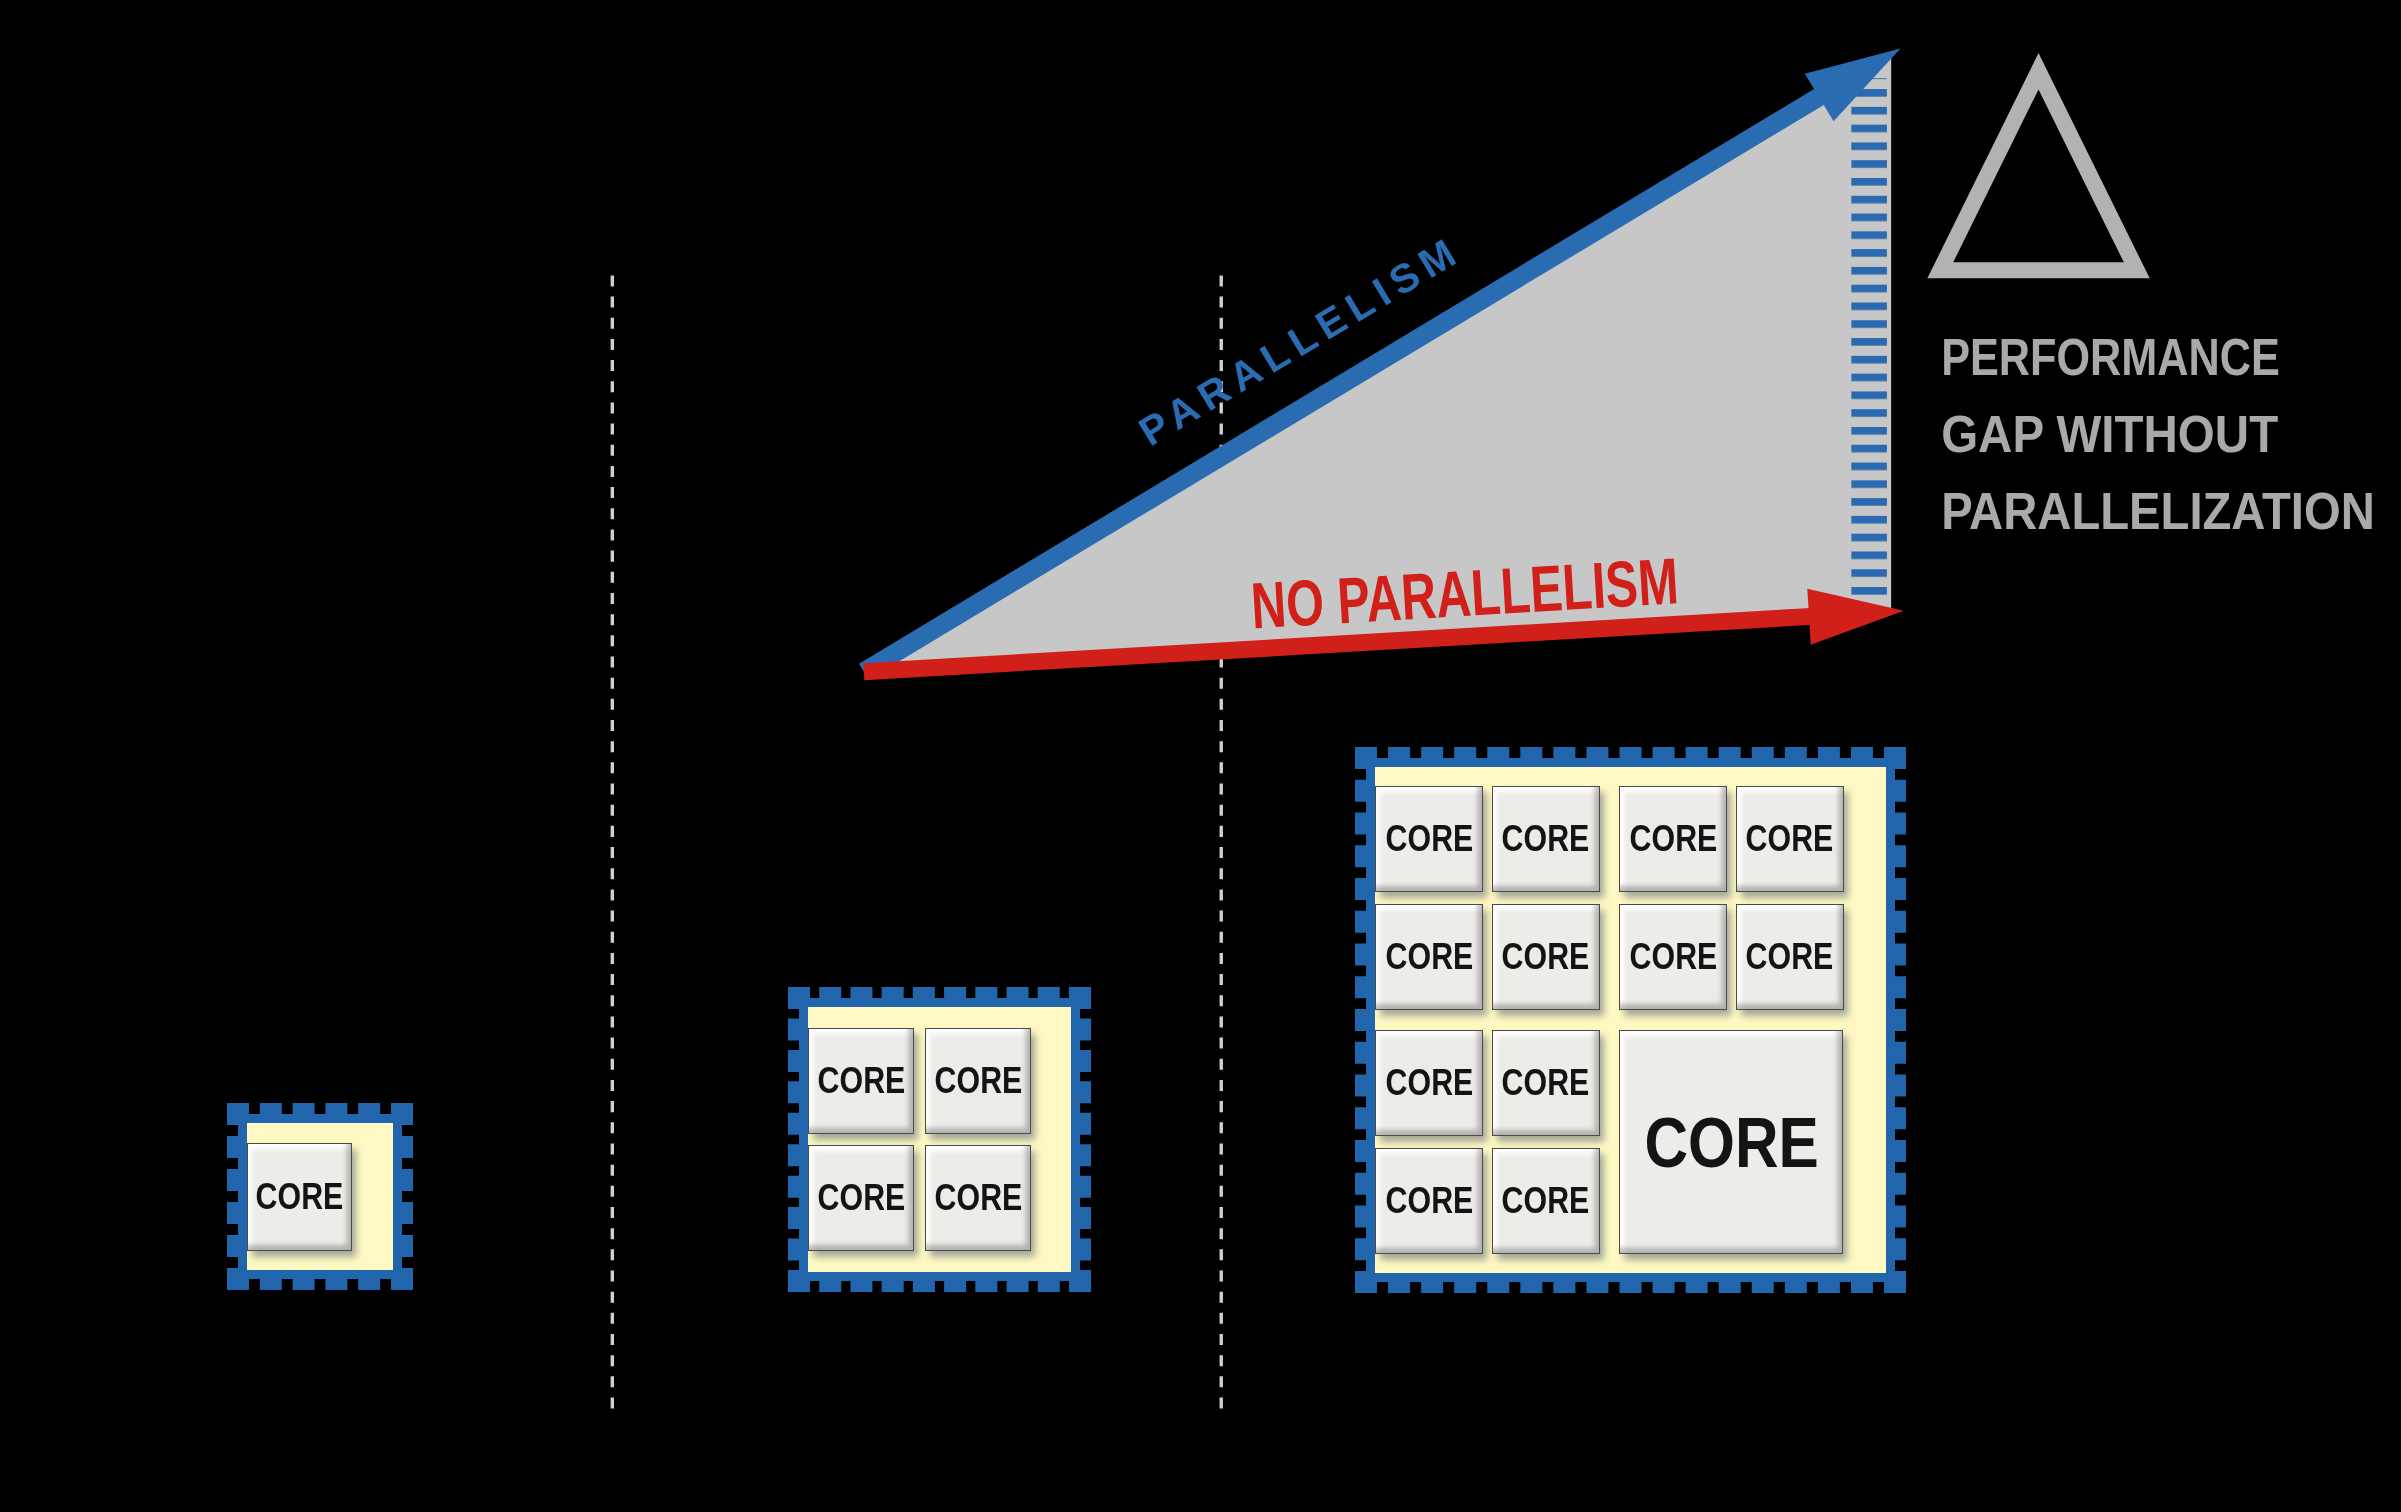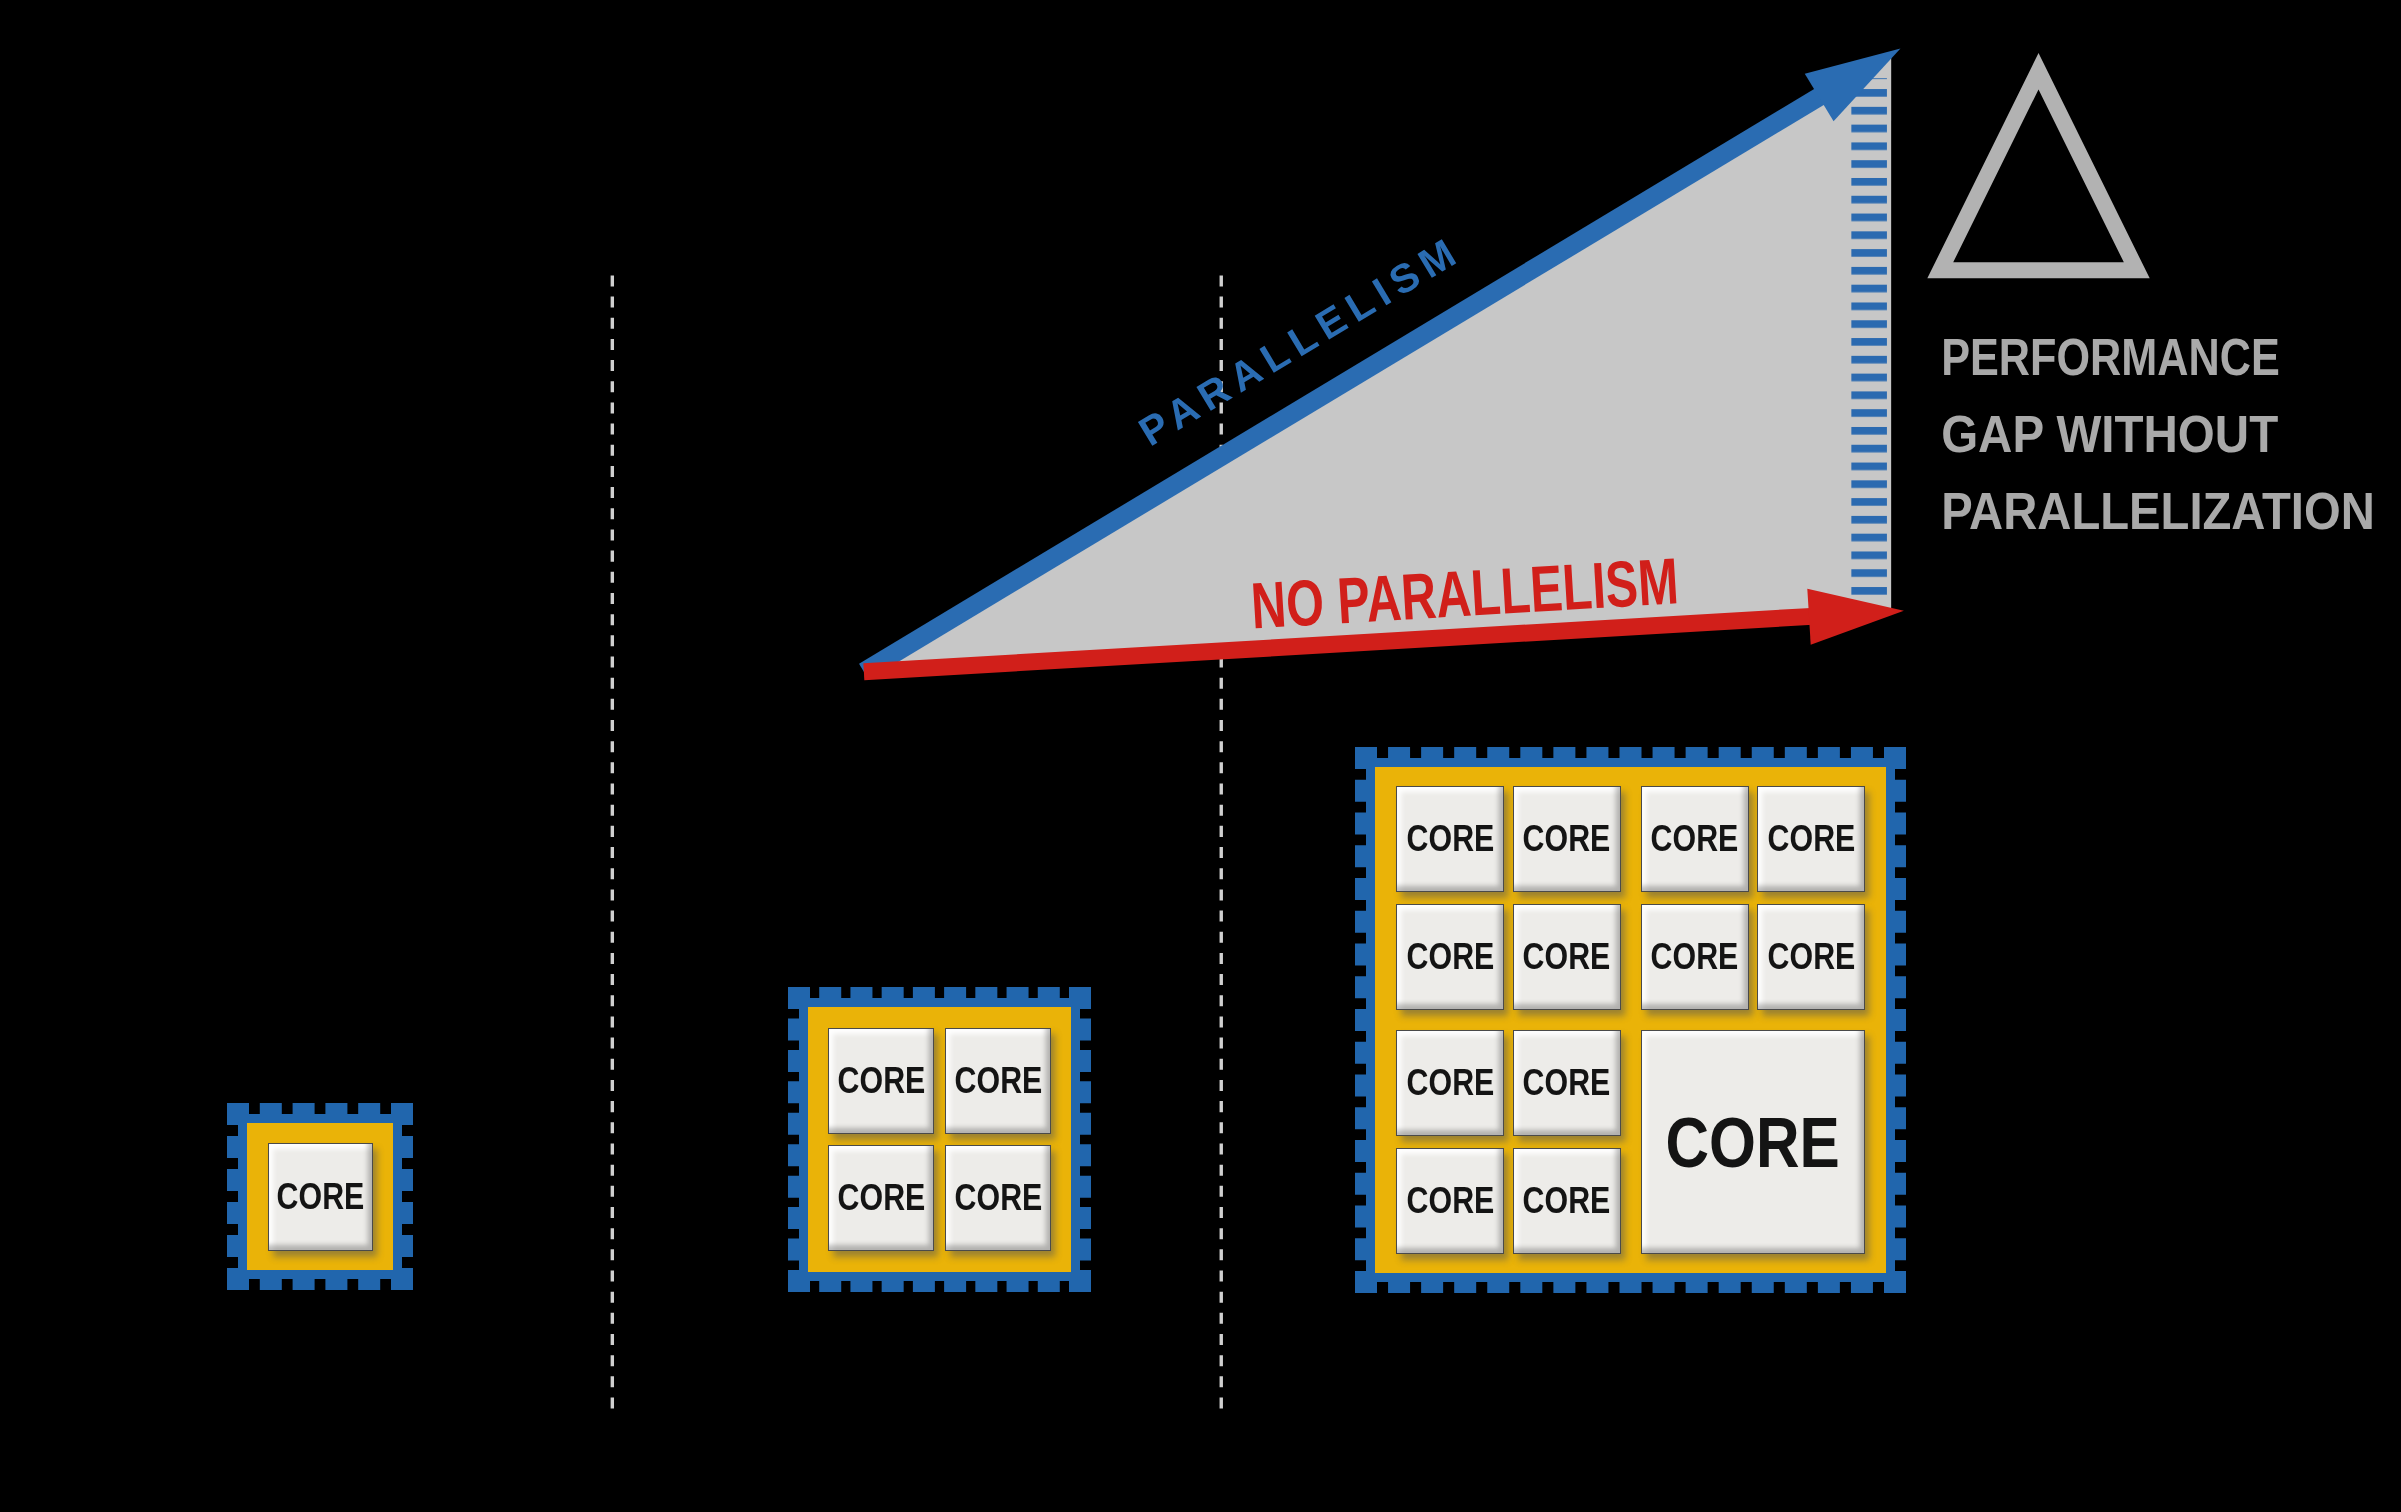--- a/index.html
+++ b/index.html
@@ -7,22 +7,22 @@
     position:relative; width:2401px; height:1512px; background:#000;
     overflow:hidden; font-family:"Liberation Sans", sans-serif;
   }
   #overlay { position:absolute; left:0; top:0; }
   #overlay text { font-family:"Liberation Sans", sans-serif; font-weight:700; }
 
   
   .chip { position:absolute; box-sizing:border-box; border:11px dashed #2166ad; }
   .chip-ring {
     width:100%; height:100%; box-sizing:border-box;
-    border:9.3px solid #2166ad; background:#eab308;
-    display:flex; align-items:center; justify-content:center;
+    border:9.3px solid #2166ad; background:#fef9c3;
+    display:flex; align-items:center; 
   }
   .core {
     background:#edece9; border:1.7px solid #4a4a4a; box-sizing:border-box;
     box-shadow: inset -4.2px -5.1px 5.1px rgba(0,0,0,0.25),
                 inset 4.2px 5.1px 5.1px rgba(255,255,255,0.95),
                 5.1px 6px 6.8px rgba(60,70,100,0.45);
     display:flex; align-items:center; justify-content:center;
   }
   .core span {
     font-weight:700; color:#141414; transform:scaleX(0.82);

